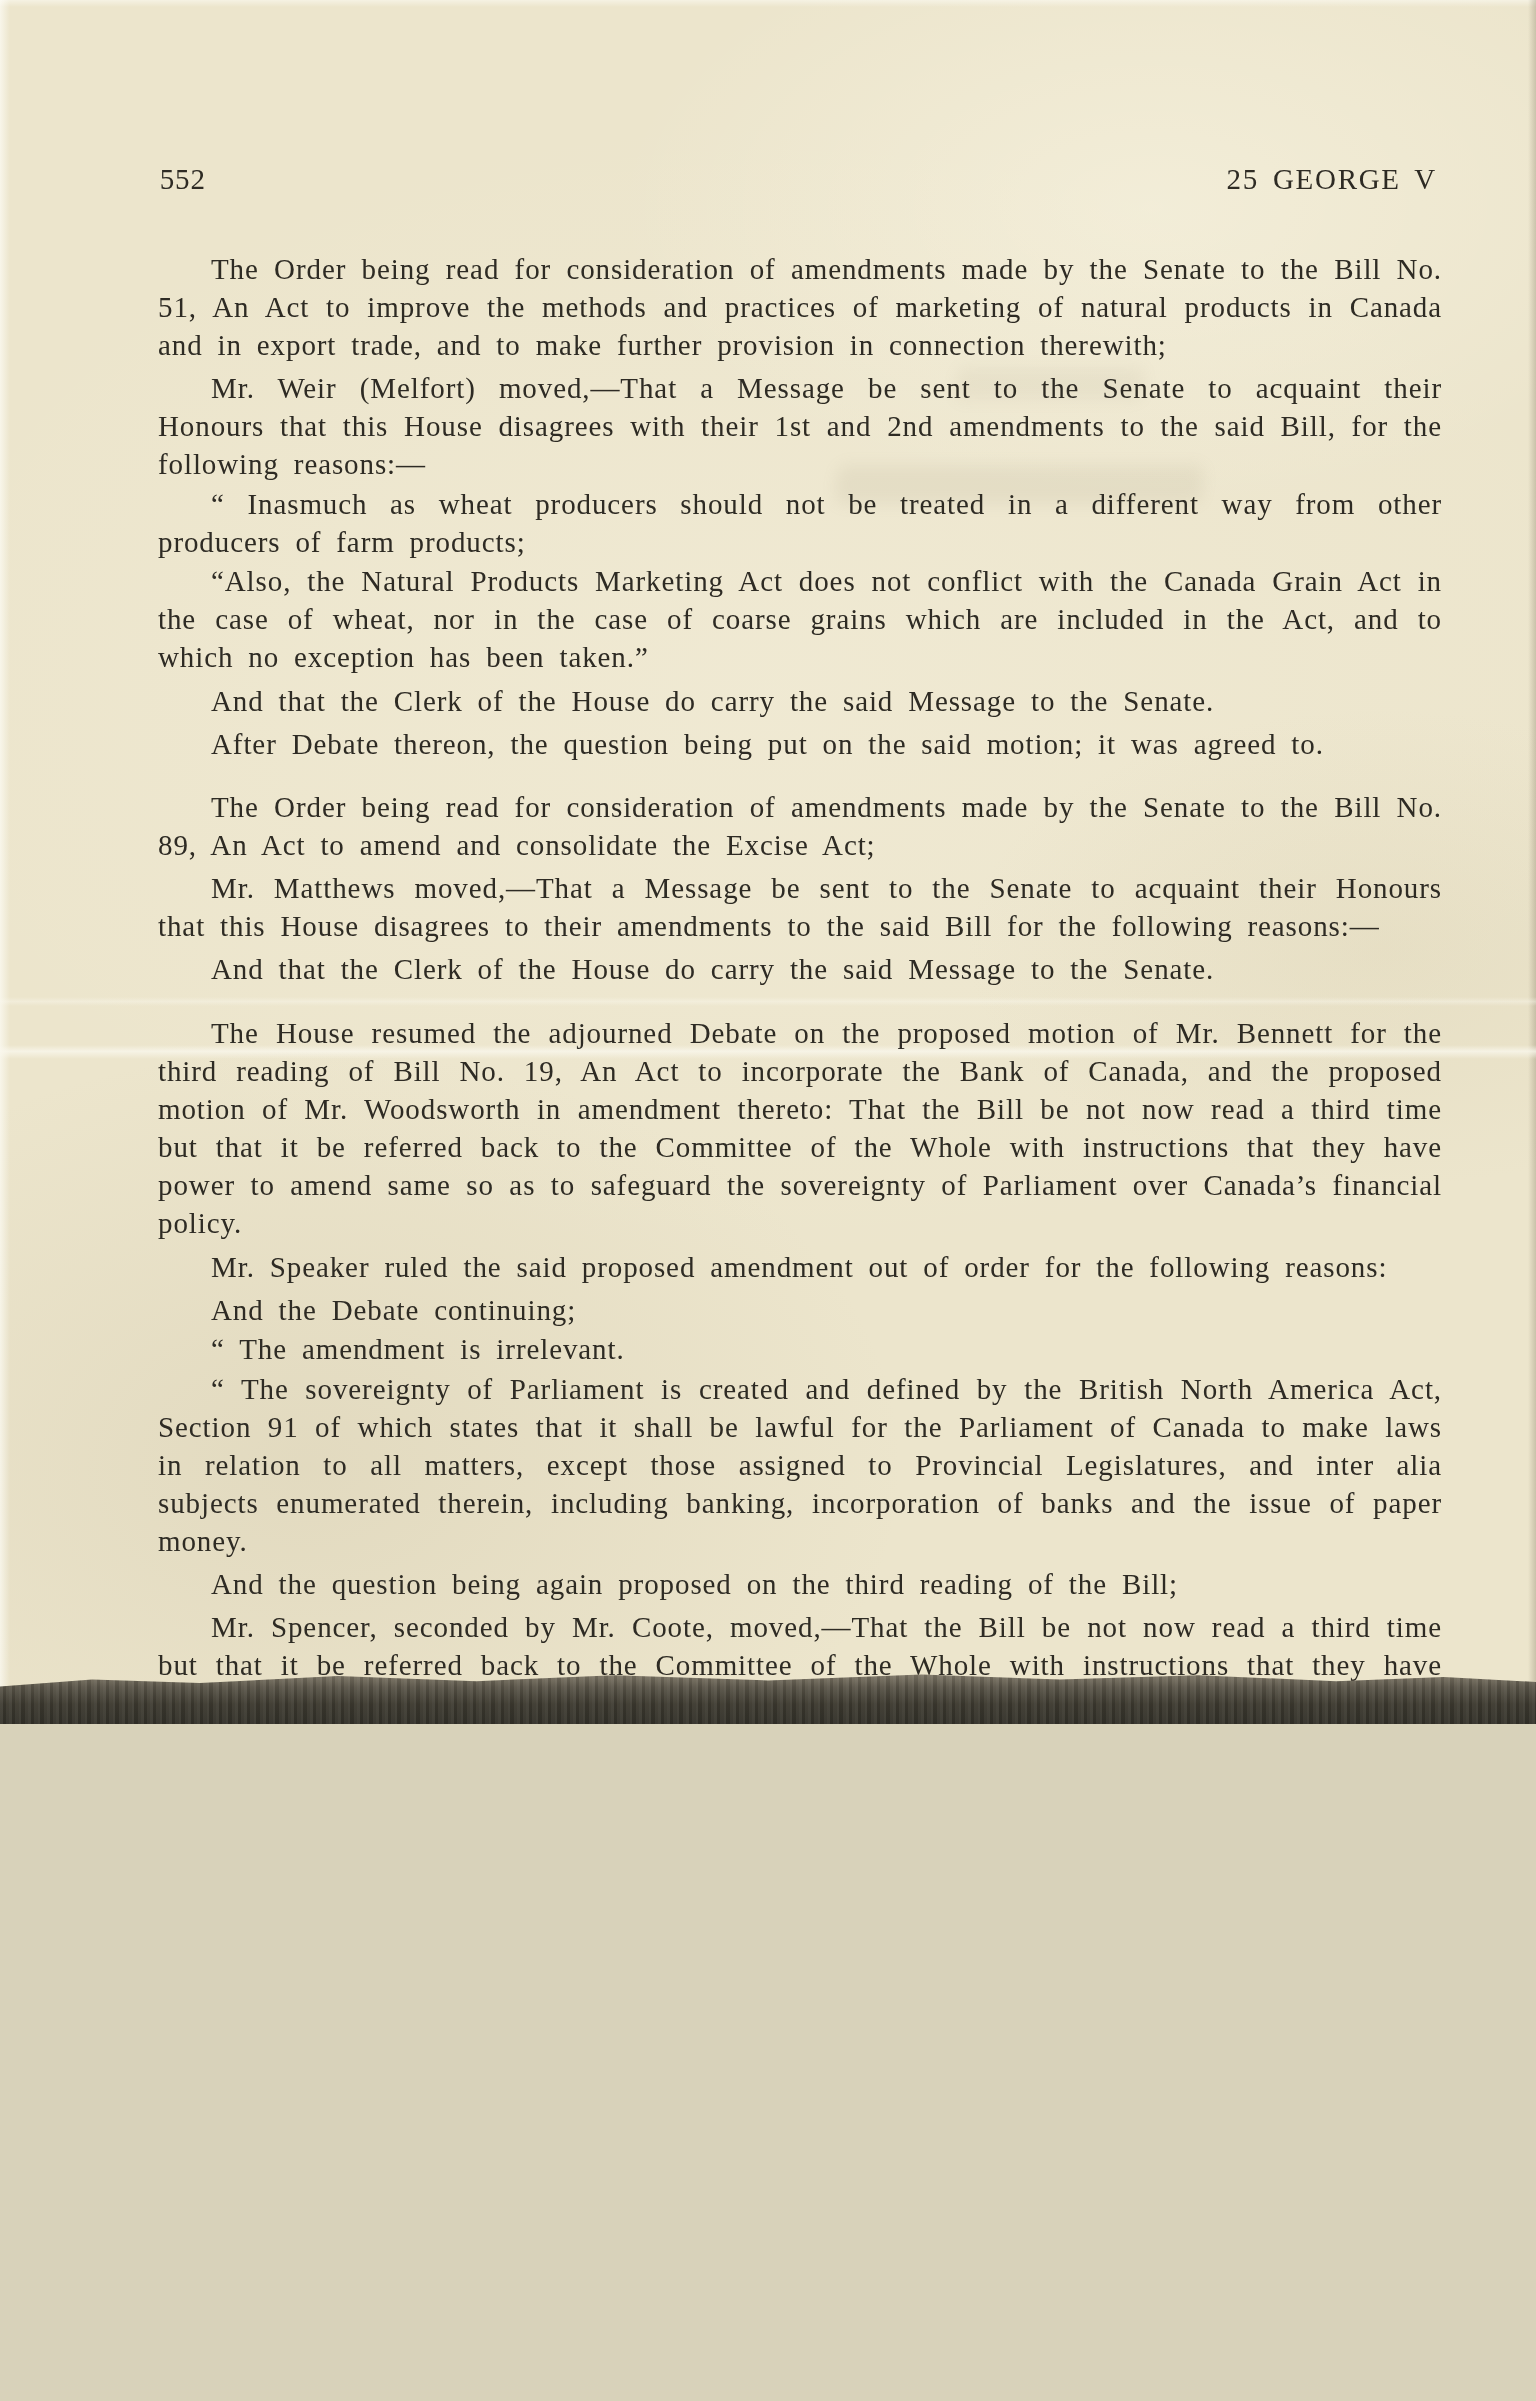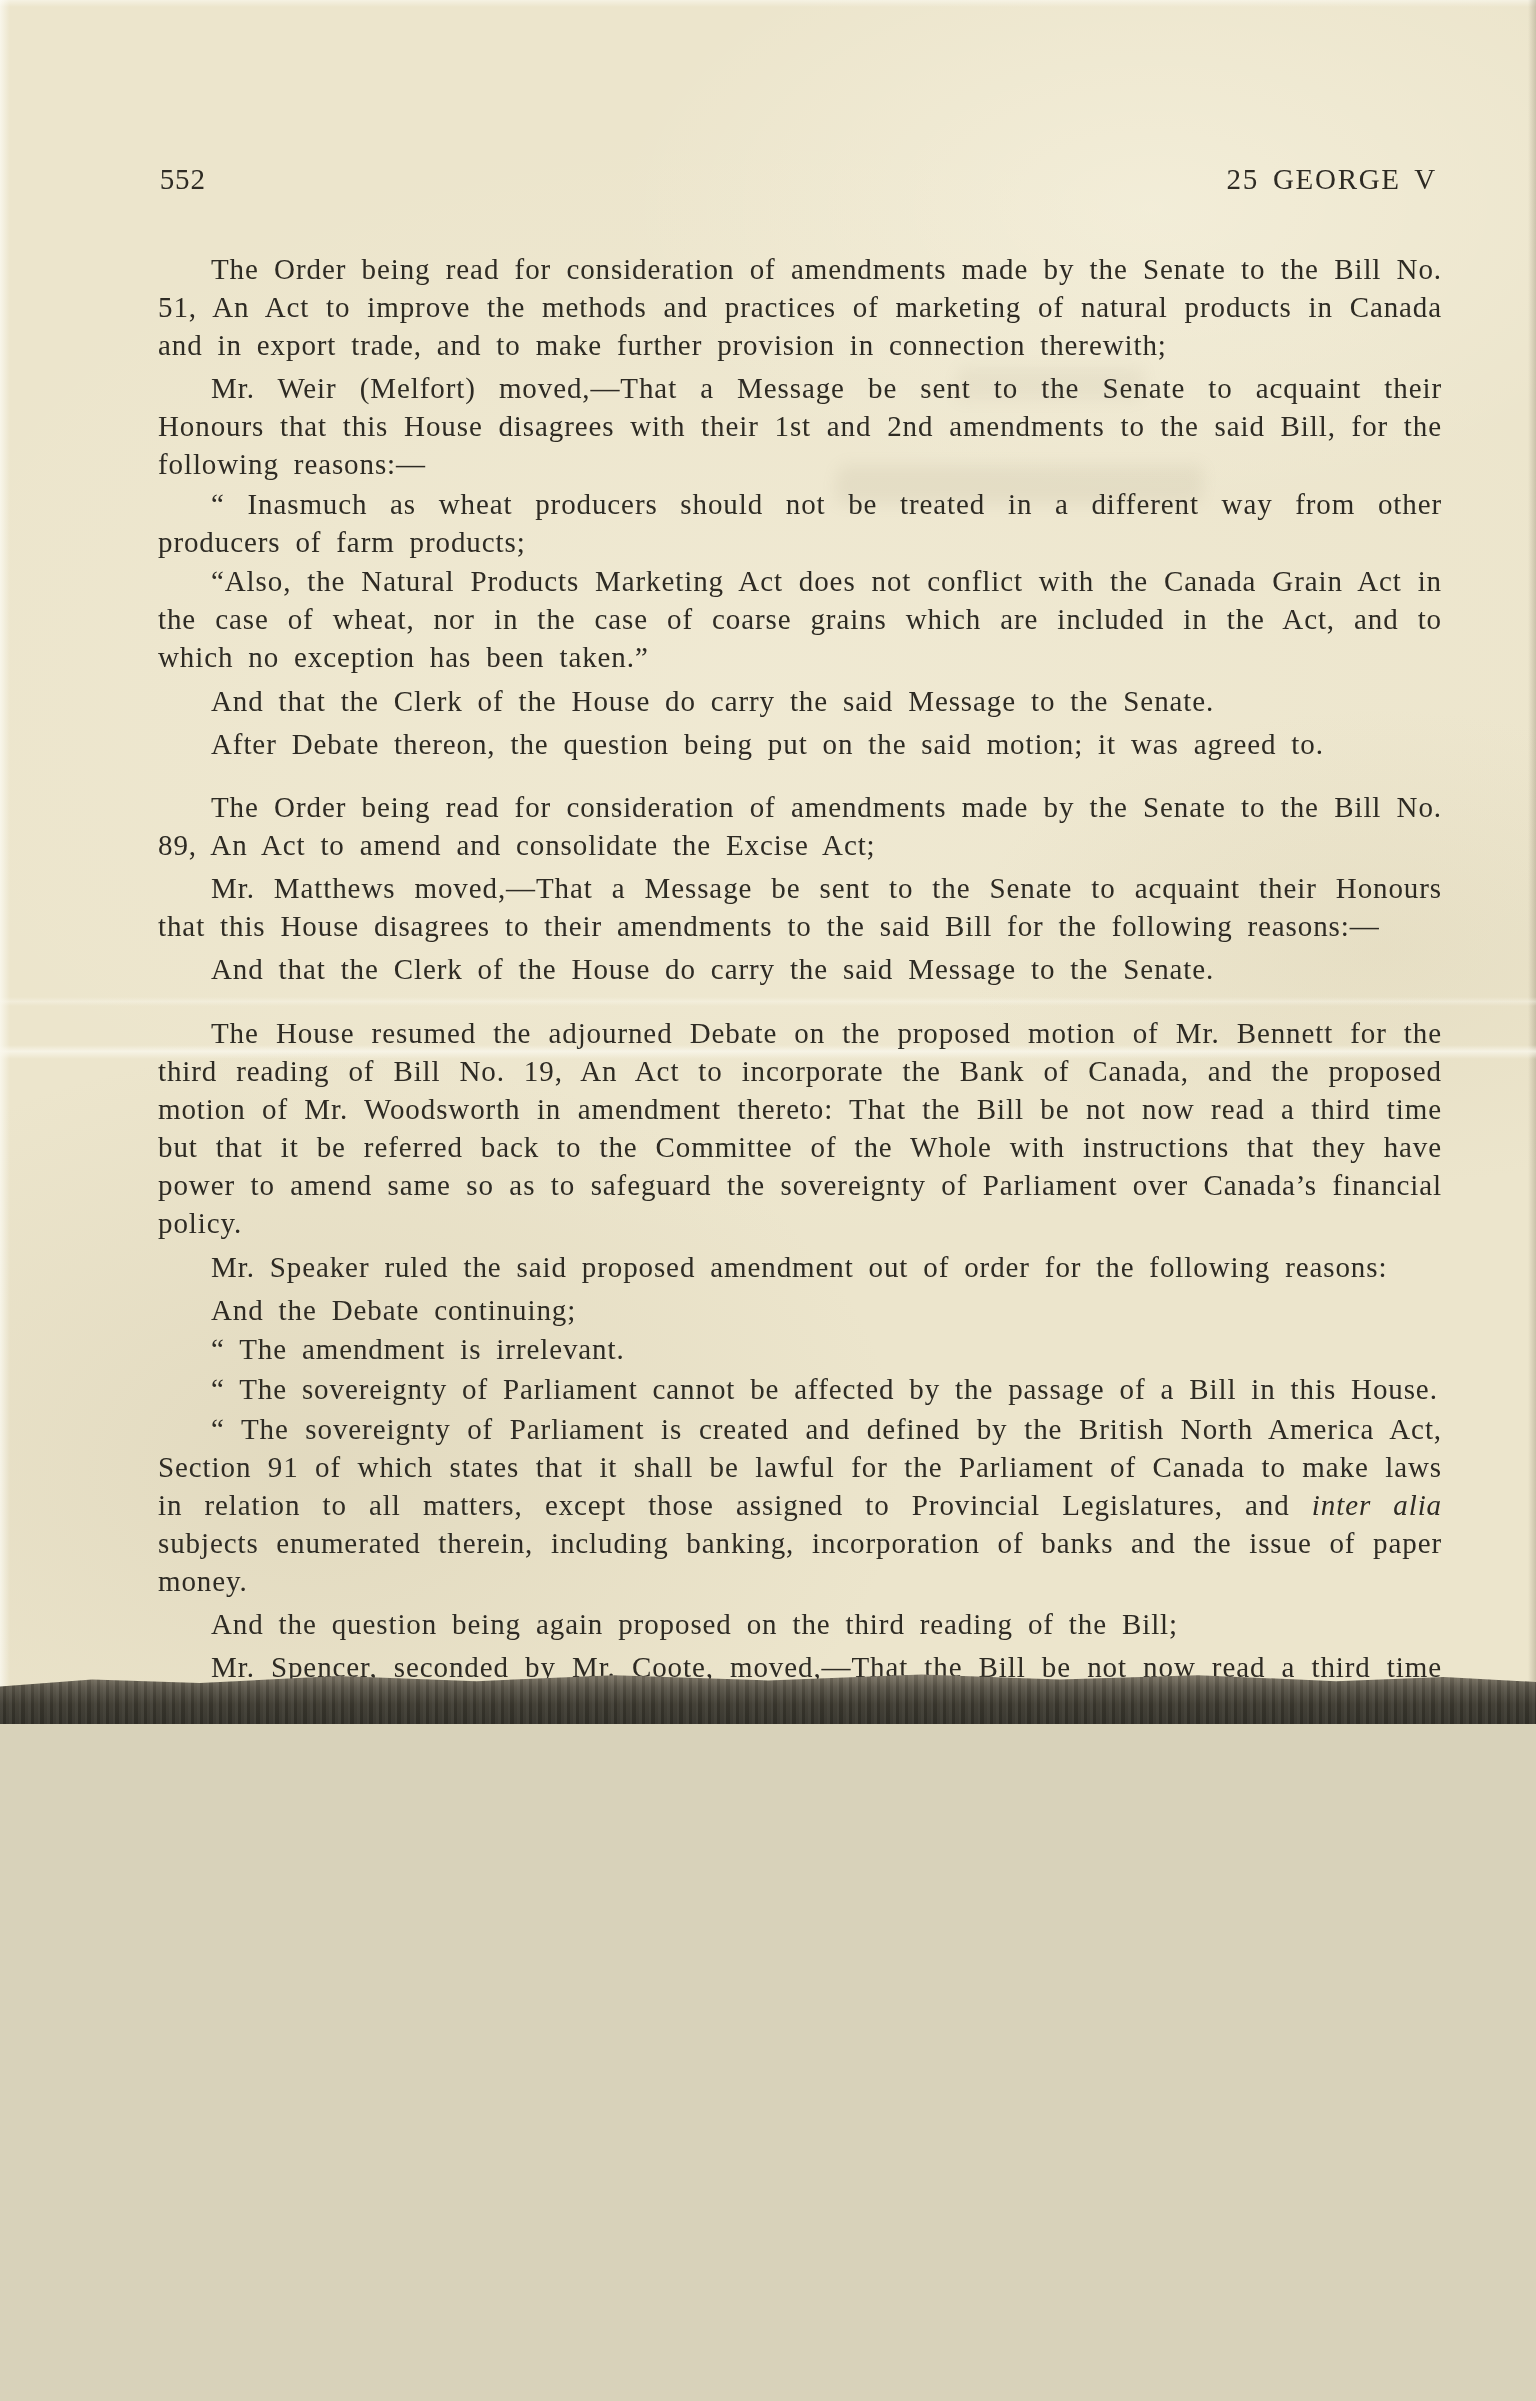--- a/index.html
+++ b/index.html
@@ -86,21 +86,21 @@
     text-align: justify;
   }
   .para {
     margin: 5.1px 0 0 0;
     text-indent: 53px;
   }
   .para.gap-first { margin-top: 0; }
   .para.gap-tight { margin-top: 1.7px; }
   .para.gap-section { margin-top: 25.6px; }
   .para.gap-section-large { margin-top: 26px; }
-  .para .italic { font-style: italic; }
+  .para .italic { }
 </style>
 </head>
 <body>
 
 <div class="page">
 
   <div class="edge-left"></div>
   <div class="edge-top"></div>
   <div class="edge-right"></div>
   <div class="ghost g1"></div>
@@ -122,21 +122,20 @@
       <p class="para gap-tight"><span>“Also, the Natural Products Marketing Act does not conflict with the Canada Grain Act in the case of wheat, nor in the case of coarse grains which are included in the Act, and to which no exception has been taken.”</span></p>
       <p class="para"><span>And that the Clerk of the House do carry the said Message to the Senate.</span></p>
       <p class="para"><span>After Debate thereon, the question being put on the said motion; it was agreed to.</span></p>
       <p class="para gap-section"><span>The Order being read for consideration of amendments made by the Senate to the Bill No. 89, An Act to amend and consolidate the Excise Act;</span></p>
       <p class="para"><span>Mr. Matthews moved,—That a Message be sent to the Senate to acquaint their Honours that this House disagrees to their amendments to the said Bill for the following reasons:—</span></p>
       <p class="para"><span>And that the Clerk of the House do carry the said Message to the Senate.</span></p>
       <p class="para gap-section-large"><span>The House resumed the adjourned Debate on the proposed motion of Mr. Bennett for the third reading of Bill No. 19, An Act to incorporate the Bank of Canada, and the proposed motion of Mr. Woodsworth in amendment thereto: That the Bill be not now read a third time but that it be referred back to the Committee of the Whole with instructions that they have power to amend same so as to safeguard the sovereignty of Parliament over Canada’s financial policy.</span></p>
       <p class="para"><span>Mr. Speaker ruled the said proposed amendment out of order for the following reasons:</span></p>
       <p class="para"><span>And the Debate continuing;</span></p>
       <p class="para gap-tight"><span>“ The amendment is irrelevant.</span></p>
-      <p class="para gap-tight"><span>“ The sovereignty of Parliament cannot be affected by the passage of a Bill in this House.</span></p>
       <p class="para gap-tight"><span>“ The sovereignty of Parliament is created and defined by the British North America Act, Section 91 of which states that it shall be lawful for the Parliament of Canada to make laws in relation to all matters, except those assigned to Provincial Legislatures, and </span><span class="italic">inter alia</span><span> subjects enumerated therein, including banking, incorporation of banks and the issue of paper money.</span></p>
       <p class="para"><span>And the question being again proposed on the third reading of the Bill;</span></p>
       <p class="para"><span>Mr. Spencer, seconded by Mr. Coote, moved,—That the Bill be not now read a third time but that it be referred back to the Committee of the Whole with instructions that they have power to amend so as to provide a stable currency and credit system based on goods and services, limited only to the needs of industry and social services and not by gold; to make available the national credit at cost for governmental services, and so lighten the terrific burden of debt.</span></p>
     </div>
 
   <div class="edge-bottom-dark"></div>
 </div>
 
 
 </body></html>

